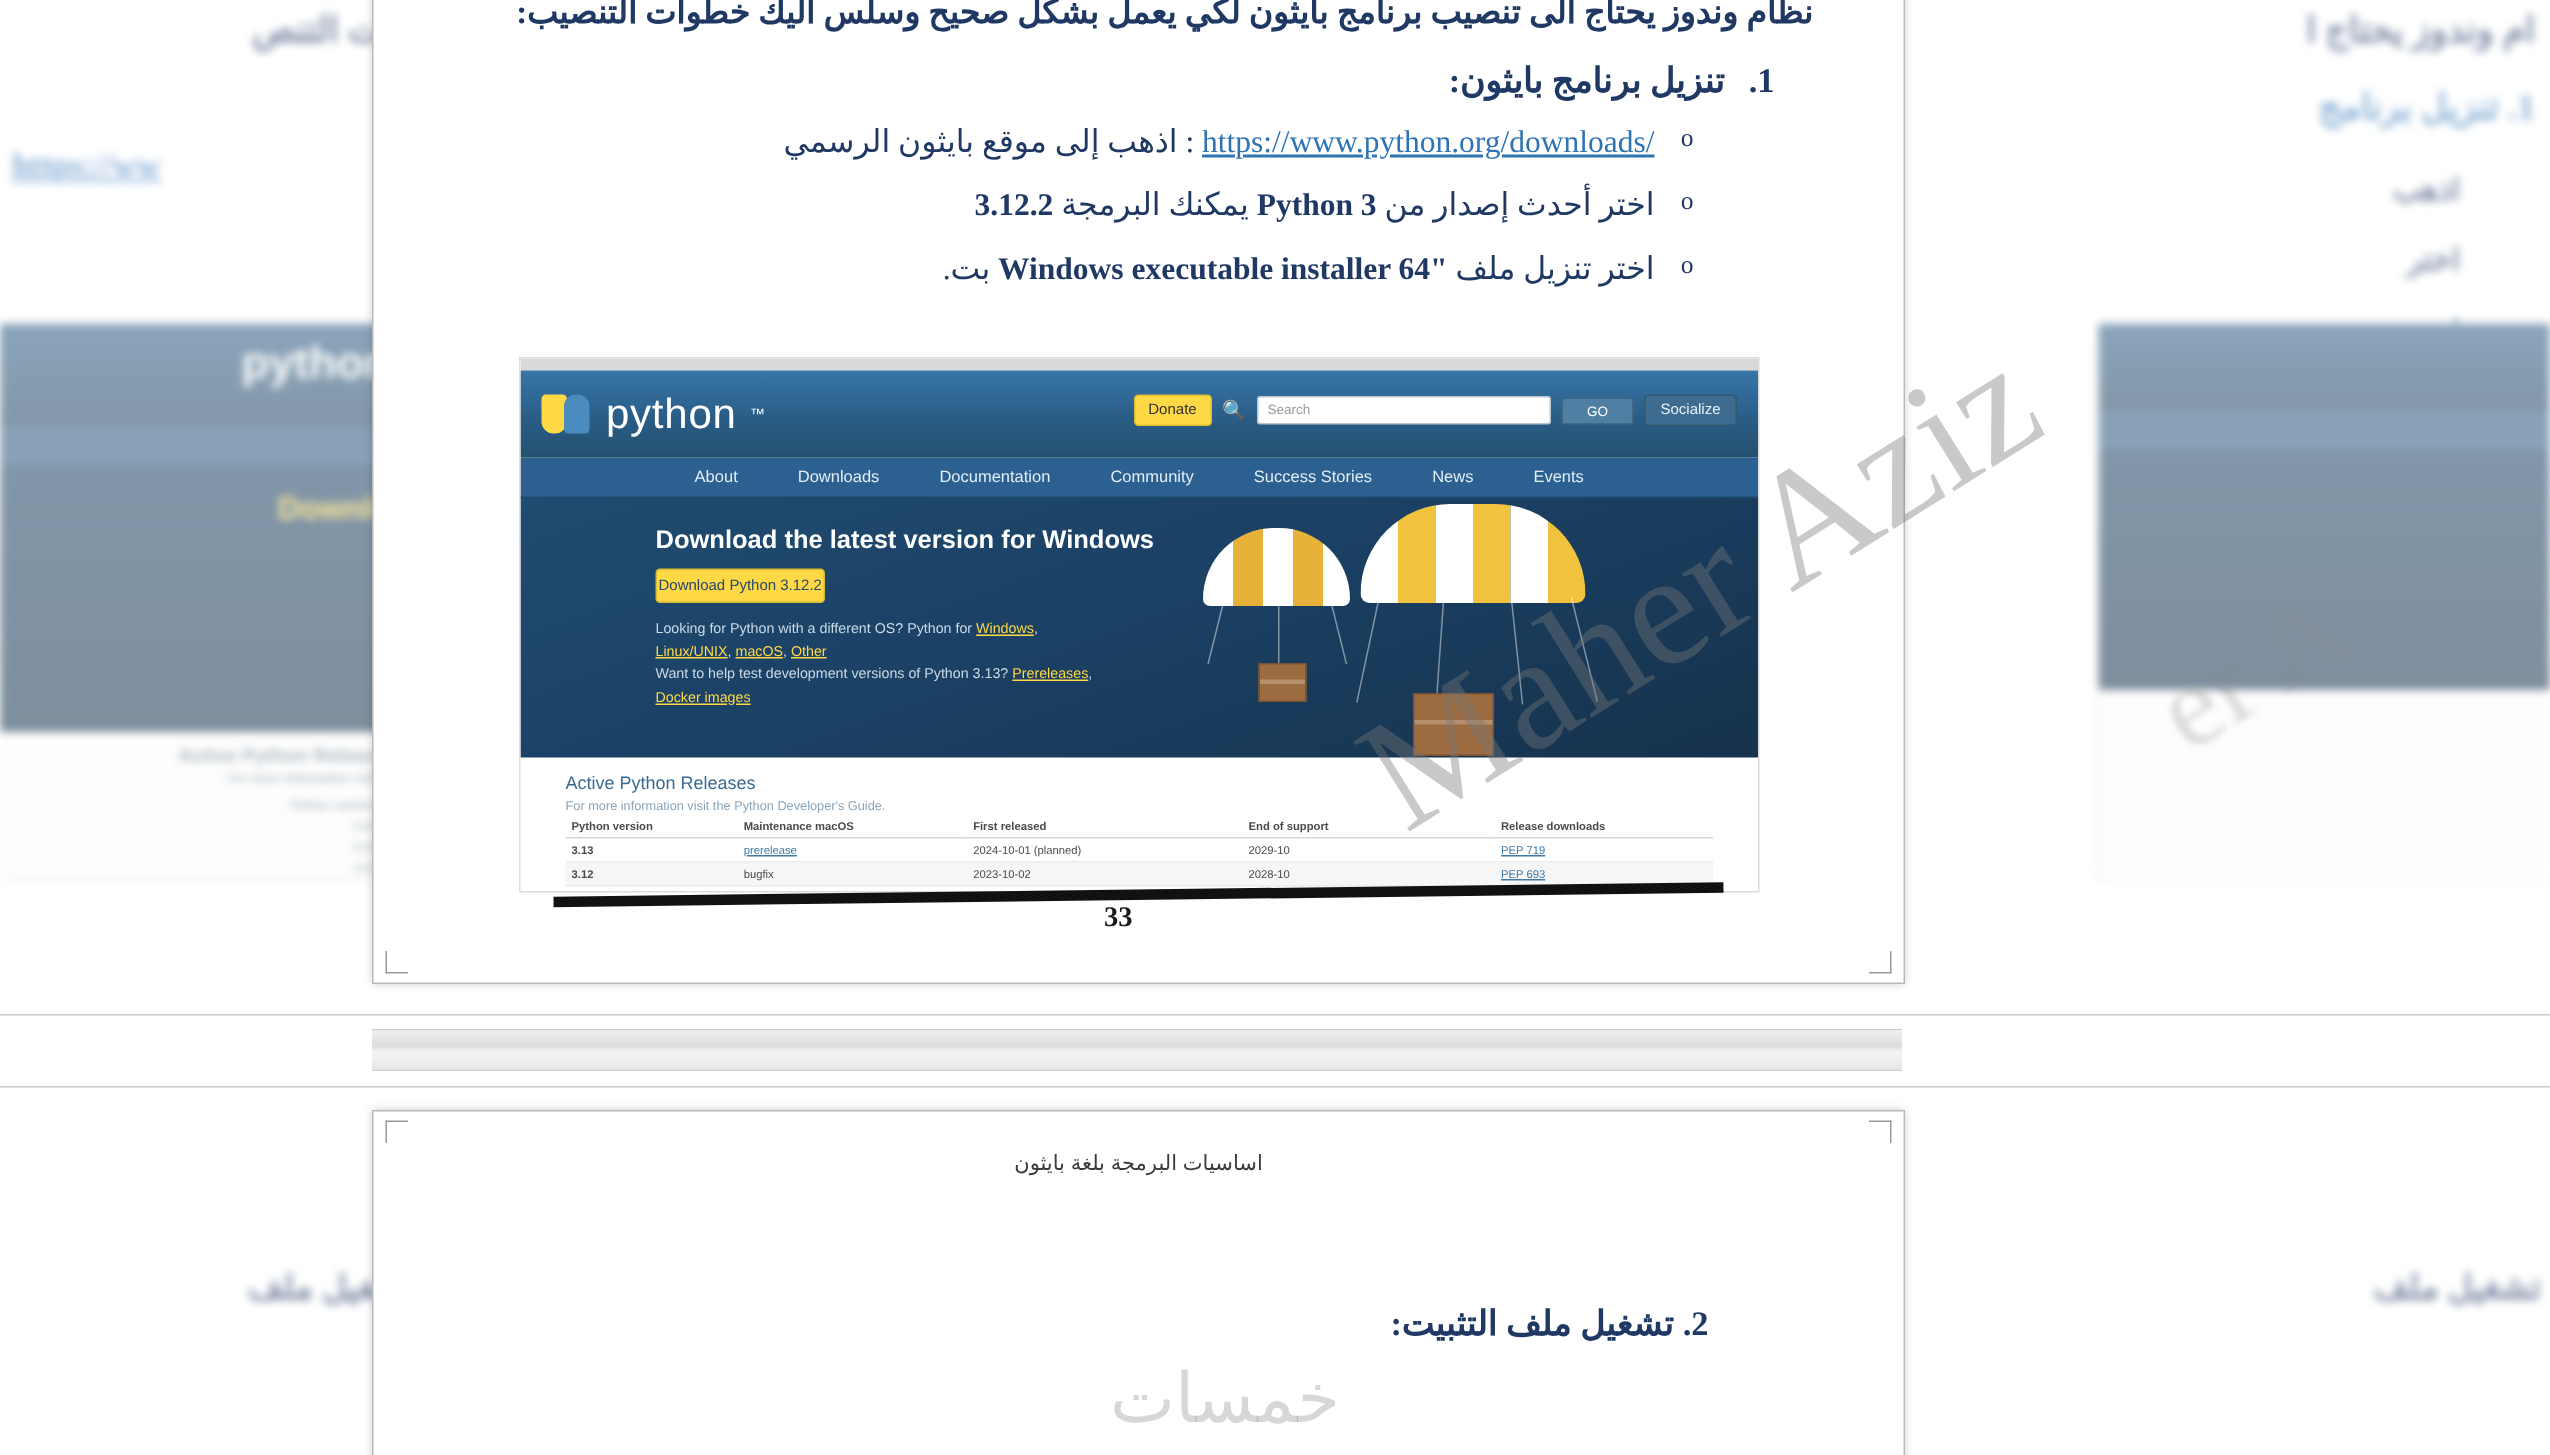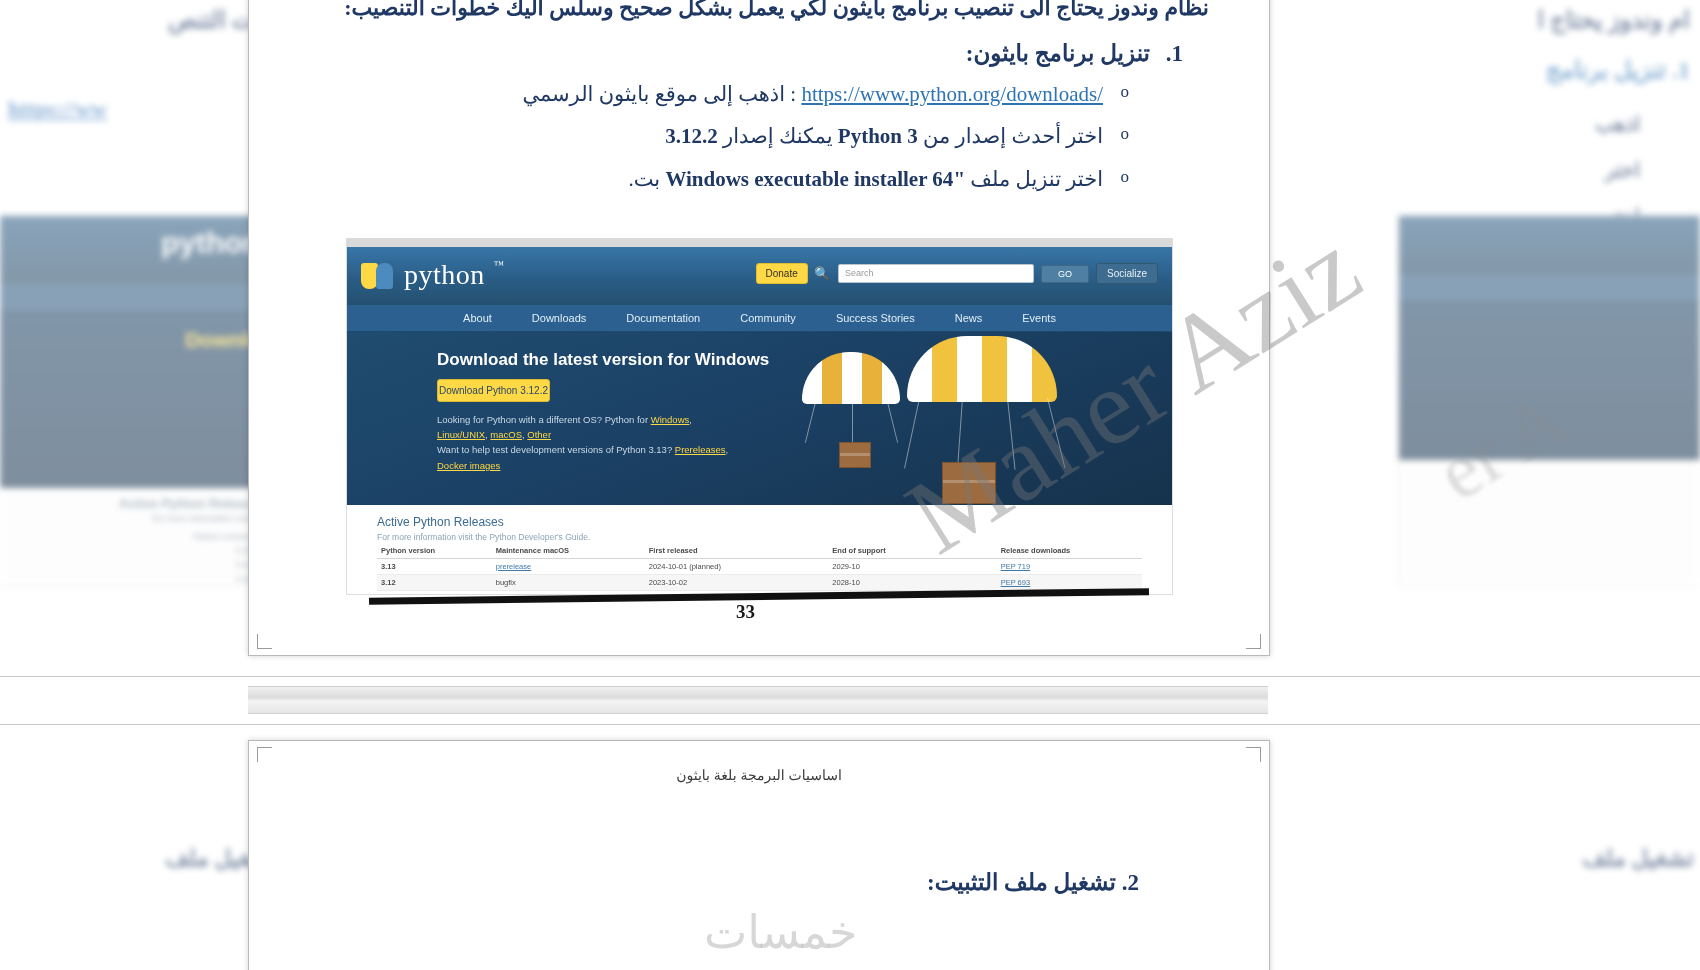--- a/index.html
+++ b/index.html
@@ -172,23 +172,22 @@
   .shot-header {
     height: 58px;
     background: linear-gradient(#3776a8 0%, #2a5d86 55%, #24506f 100%);
     display: flex;
     align-items: center;
     padding: 0 14px;
     position: relative;
   }
   .py-logo {
     display: flex;
-    align-items: flex-start;
+    align-items: center;
     gap: 9px;
-    font-family: Liberation Serif, serif;
   }
   .py-mark {
     width: 34px; height: 34px;
     position: relative;
   }
   .py-mark .b1, .py-mark .b2 {
     position: absolute;
     width: 17px; height: 26px;
     border-radius: 8px 8px 3px 3px;
   }
@@ -439,21 +438,21 @@
     font-size: 78px;
     color: rgba(140,140,140,.30);
     font-family: "Liberation Serif", serif;
     transform: rotate(-32deg);
     white-space: nowrap;
     filter: blur(2px);
     pointer-events: none;
   }
   .wm-khamsat {
     position: absolute;
-    left: 704px;
+    left: 740px;
     top: 905px;
     font-size: 46px;
     color: rgba(150,150,150,.38);
     direction: rtl;
     font-family: "Liberation Sans", sans-serif;
     pointer-events: none;
   }
 </style>
 </head>
 <body>
@@ -516,21 +515,21 @@
 
     <ul class="bullets">
       <li>
         <a class="link" href="#">https://www.python.org/downloads/</a>
         <span> : </span>
         <span>اذهب إلى موقع بايثون الرسمي</span>
       </li>
       <li>
         <span>اختر أحدث إصدار من</span>
         <b>Python 3</b>
-        <span>يمكنك إصدار</span>
+        <span>يمكنك البرمجة</span>
         <b>3.12.2</b>
       </li>
       <li>
         <span>اختر تنزيل ملف</span>
         <b>"Windows executable installer 64</b>
         <span>بت.</span>
       </li>
     </ul>
   </div>
 

